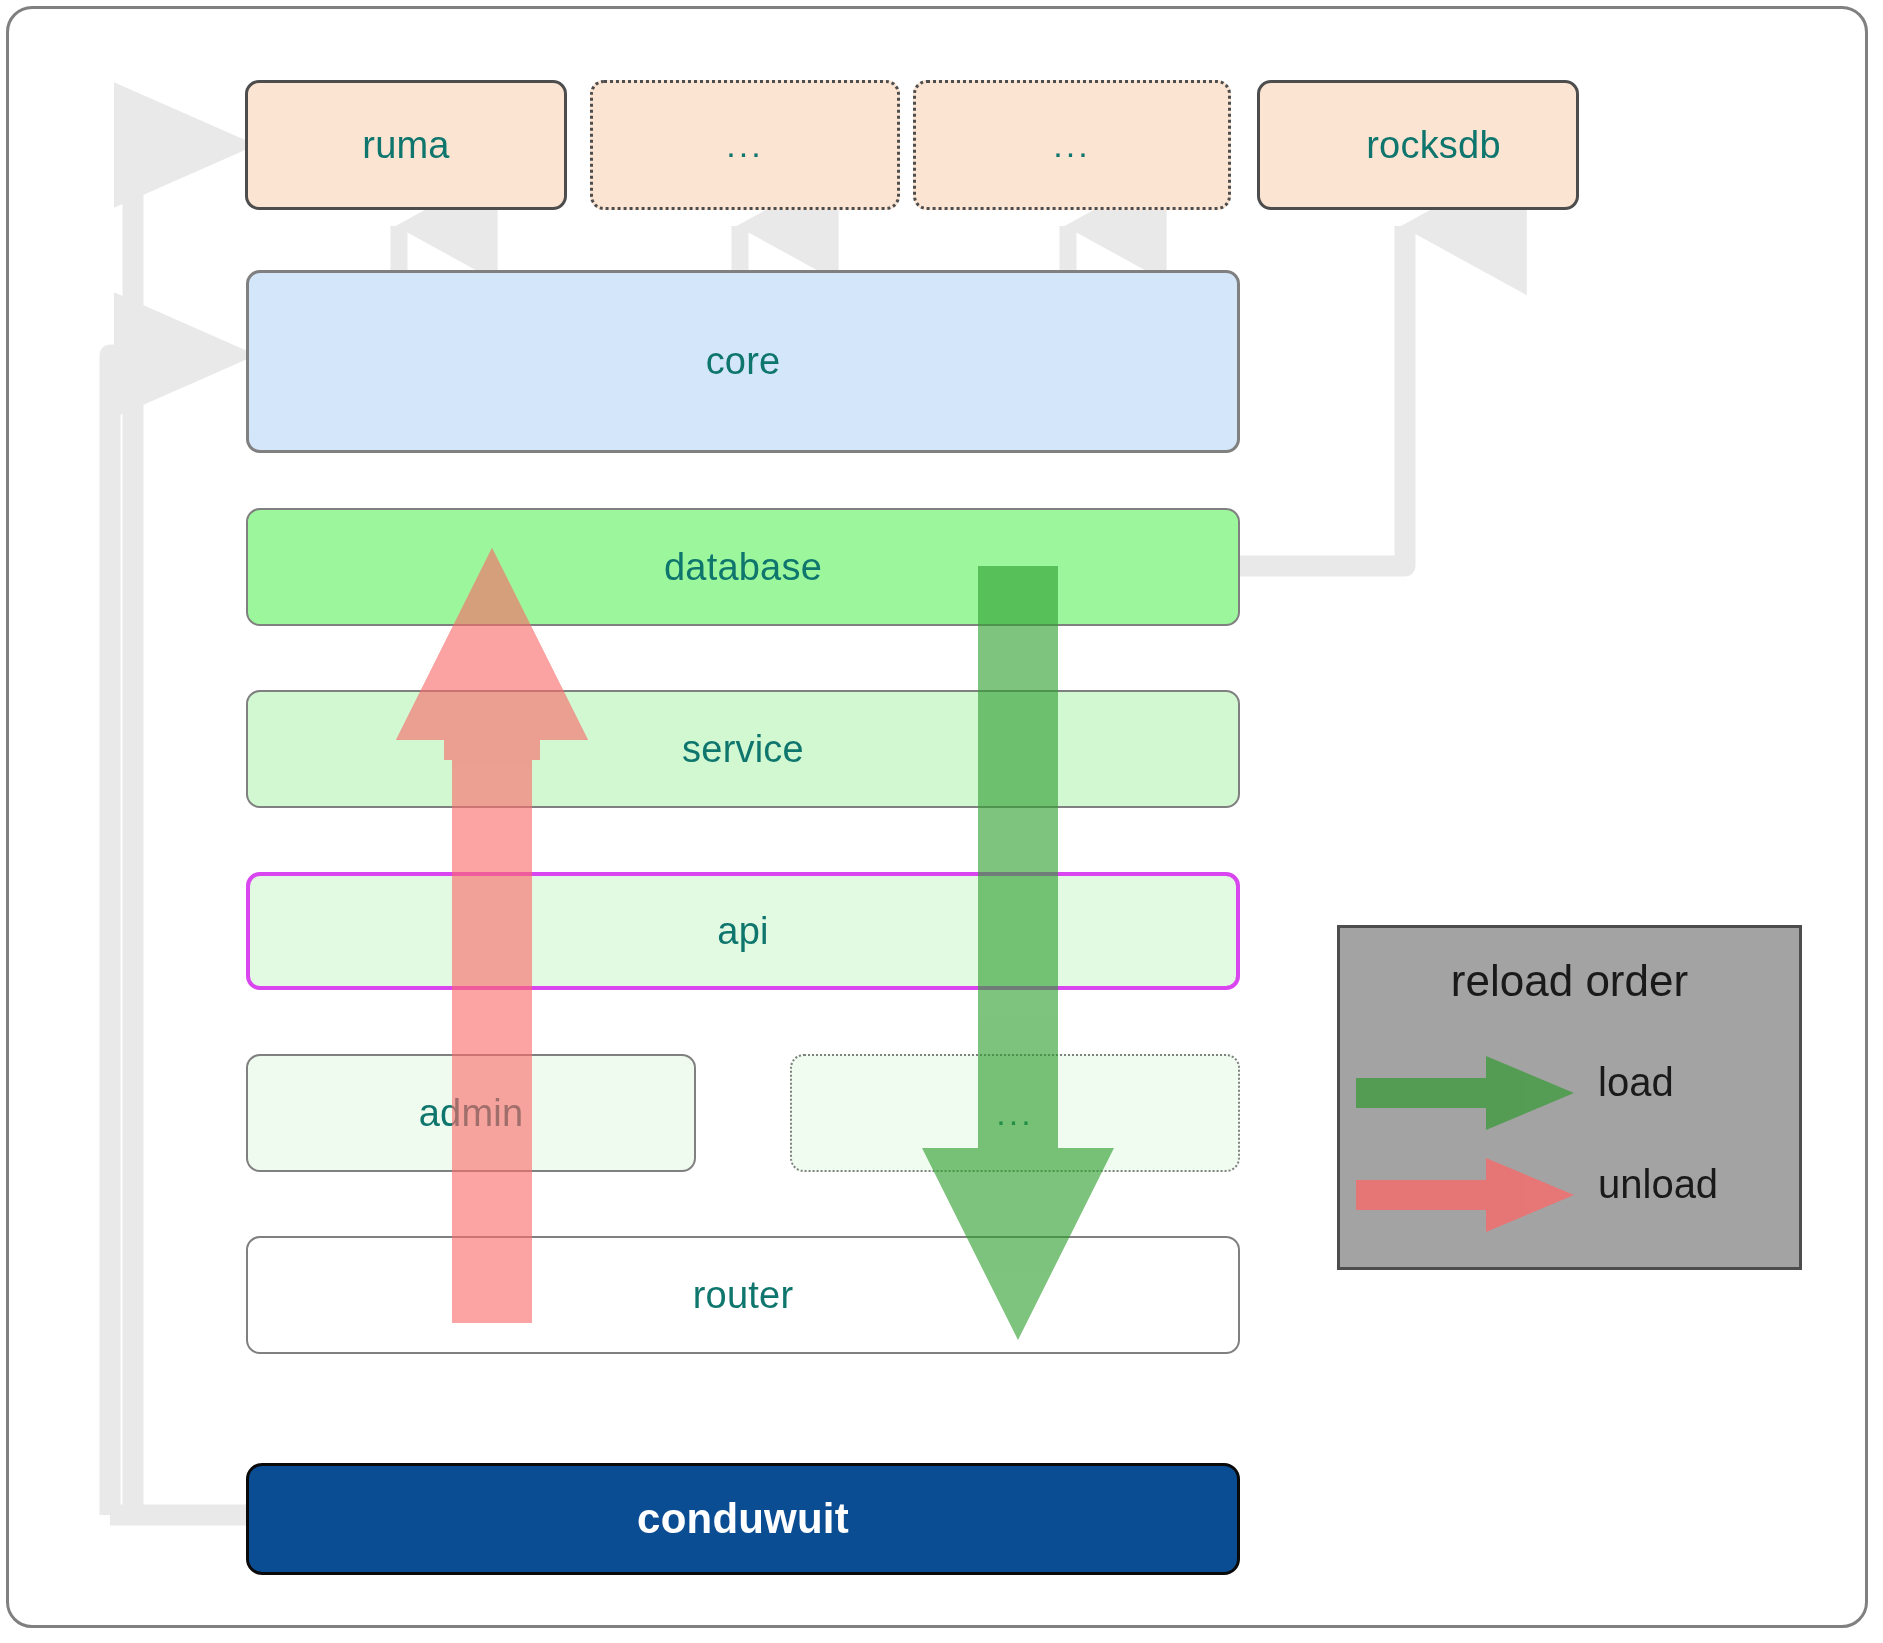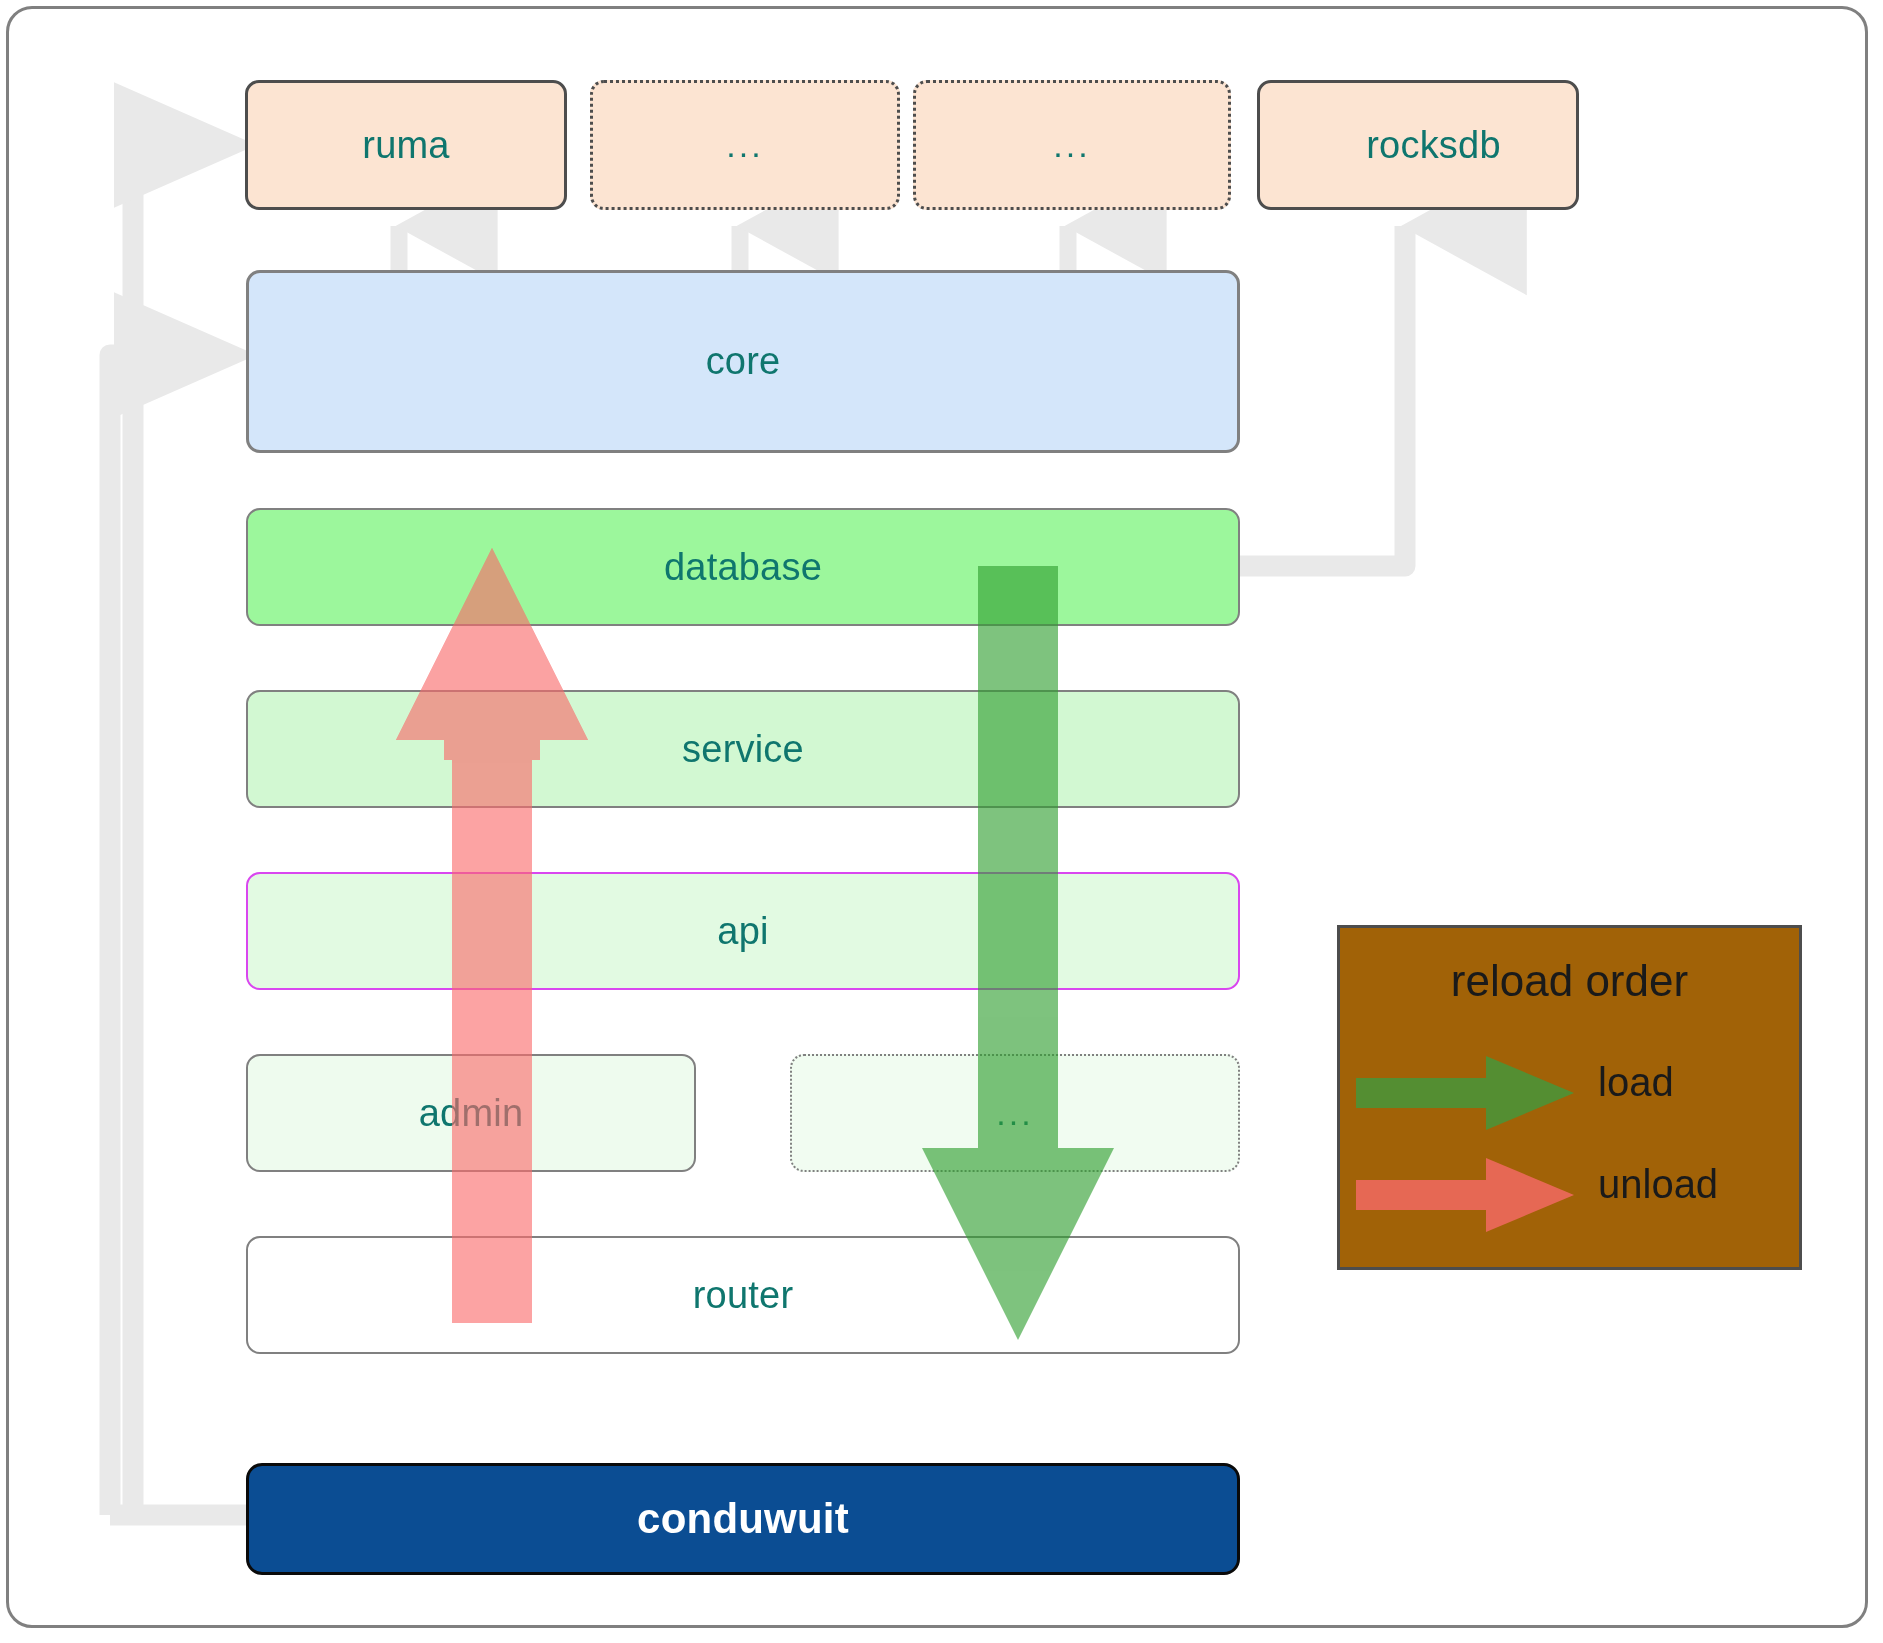--- a/index.html
+++ b/index.html
@@ -54,21 +54,21 @@
   .db-box {
     background: #9cf79c;
     border: 2px solid #808080;
   }
   .service-box {
     background: #d2f8d2;
     border: 2px solid #808080;
   }
   .api-box {
     background: #e2fae2;
-    border: 2px solid #d946ef;
+    border: 4px solid #d946ef;
   }
   .admin-box {
     background: #eefbee;
     border: 2px solid #808080;
   }
   .dots-box {
     background: #f1fcf1;
     border: 2px dotted #808080;
   }
   .router-box {
@@ -102,21 +102,21 @@
     width: 1883px; height: 1643px;
     z-index: 8;
     pointer-events: none;
   }
 
   
   #legend {
     position: absolute;
     left: 1337px; top: 925px;
     width: 465px; height: 345px;
-    background: #a16207;
+    background: #a3a3a3;
     border: 3px solid #4d4d4d;
     box-sizing: border-box;
     z-index: 10;
   }
   #legend-title {
     position: absolute;
     left: 0; top: 28px;
     width: 100%;
     text-align: center;
     font-size: 44px;

